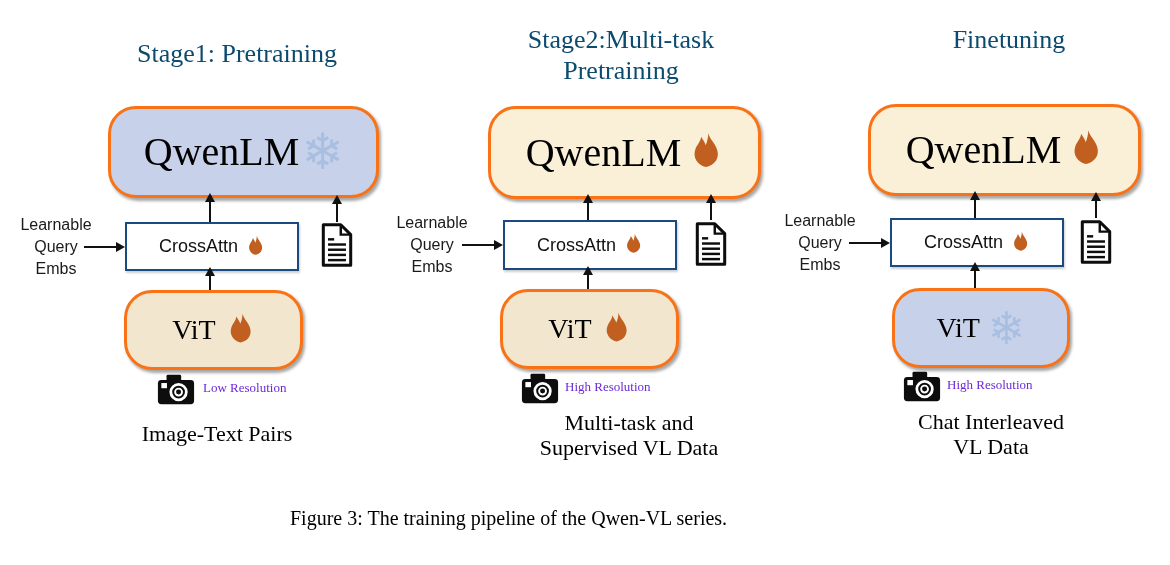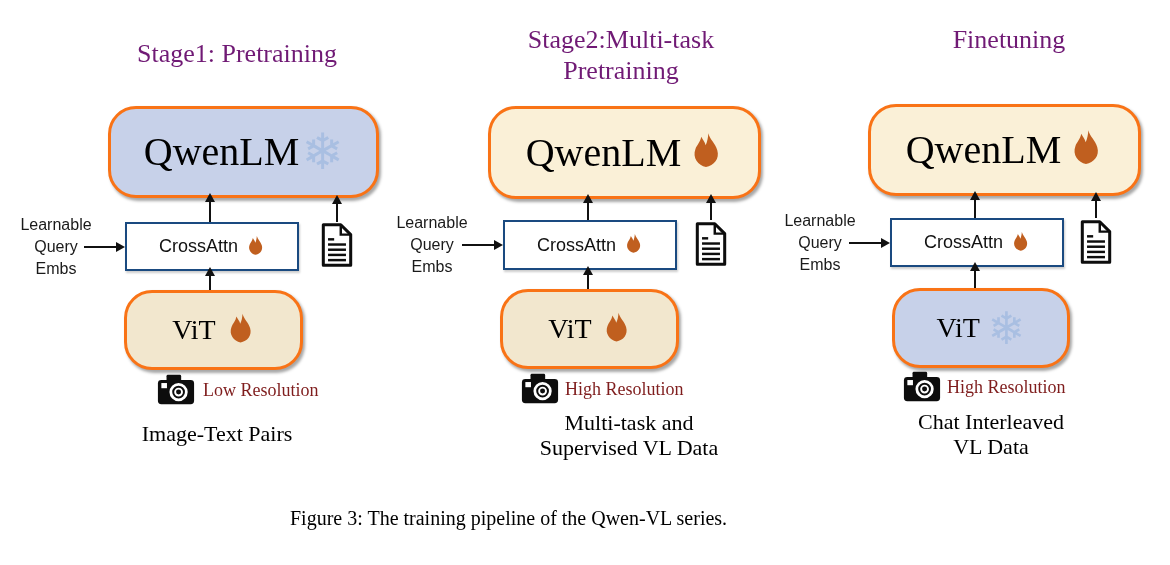--- a/index.html
+++ b/index.html
@@ -1,20 +1,20 @@
 <!DOCTYPE html>
 <html><head>
 <meta charset="utf-8">
 <style>
   html,body{margin:0;padding:0;background:#fff;}
   #canvas{position:relative;width:1170px;height:565px;background:#ffffff;overflow:hidden;
           font-family:"Liberation Serif",serif;color:#000;}
 
   
-  .stage-title{position:absolute;font-size:26px;line-height:31px;text-align:center;color:#701a75;}
+  .stage-title{position:absolute;font-size:26px;line-height:31px;text-align:center;color:#0c4a6e;}
   .tl{display:block;}
 
   .bigbox{position:absolute;display:flex;align-items:center;justify-content:center;
           border:3px solid #f97316;border-radius:28px;
           box-shadow:2px 2.5px 3px rgba(0,0,0,.35);}
   .fill-frozen{background:#c7d1e9;}
   .fill-llm-trained{background:#faf0d7;}
   .fill-vit-trained{background:#f2e7ce;}
   .llm-label{font-size:40px;line-height:1;}
   .vit-label{font-size:28px;line-height:1;}
@@ -43,21 +43,21 @@
                    border-bottom:9px solid #111;}
   .arrow-right{position:absolute;height:12px;}
   .arrow-right::before{content:"";position:absolute;top:50%;margin-top:-1px;left:0;right:7px;
                        height:2px;background:#111;}
   .arrow-right::after{content:"";position:absolute;top:50%;margin-top:-5px;right:0;width:0;height:0;
                       border-top:5px solid transparent;border-bottom:5px solid transparent;
                       border-left:9px solid #111;}
 
   .doc-icon{position:absolute;width:34px;height:46px;}
   .cam-icon{position:absolute;width:38px;height:31px;}
-  .res-label{position:absolute;font-size:18px;color:#7f1d1d;white-space:nowrap;text-align:center;}
+  .res-label{position:absolute;font-size:13px;color:#6d28d9;white-space:nowrap;text-align:center;}
   .data-caption{position:absolute;font-size:22px;line-height:25px;text-align:center;width:254px;}
   .dl{display:block;}
   .fig-caption{position:absolute;font-size:20px;color:#000;white-space:nowrap;}
 
   
   .s1-title{left:90px;top:38px;width:294px;}
   .s1-qwen{left:108px;top:106px;width:265px;height:86px;}
   .s1-cross{left:125px;top:222px;width:170px;height:45px;}
   .s1-vit{left:124px;top:290px;width:173px;height:74px;}
   .s1-arrow-mid{left:203px;top:193px;height:29px;}

